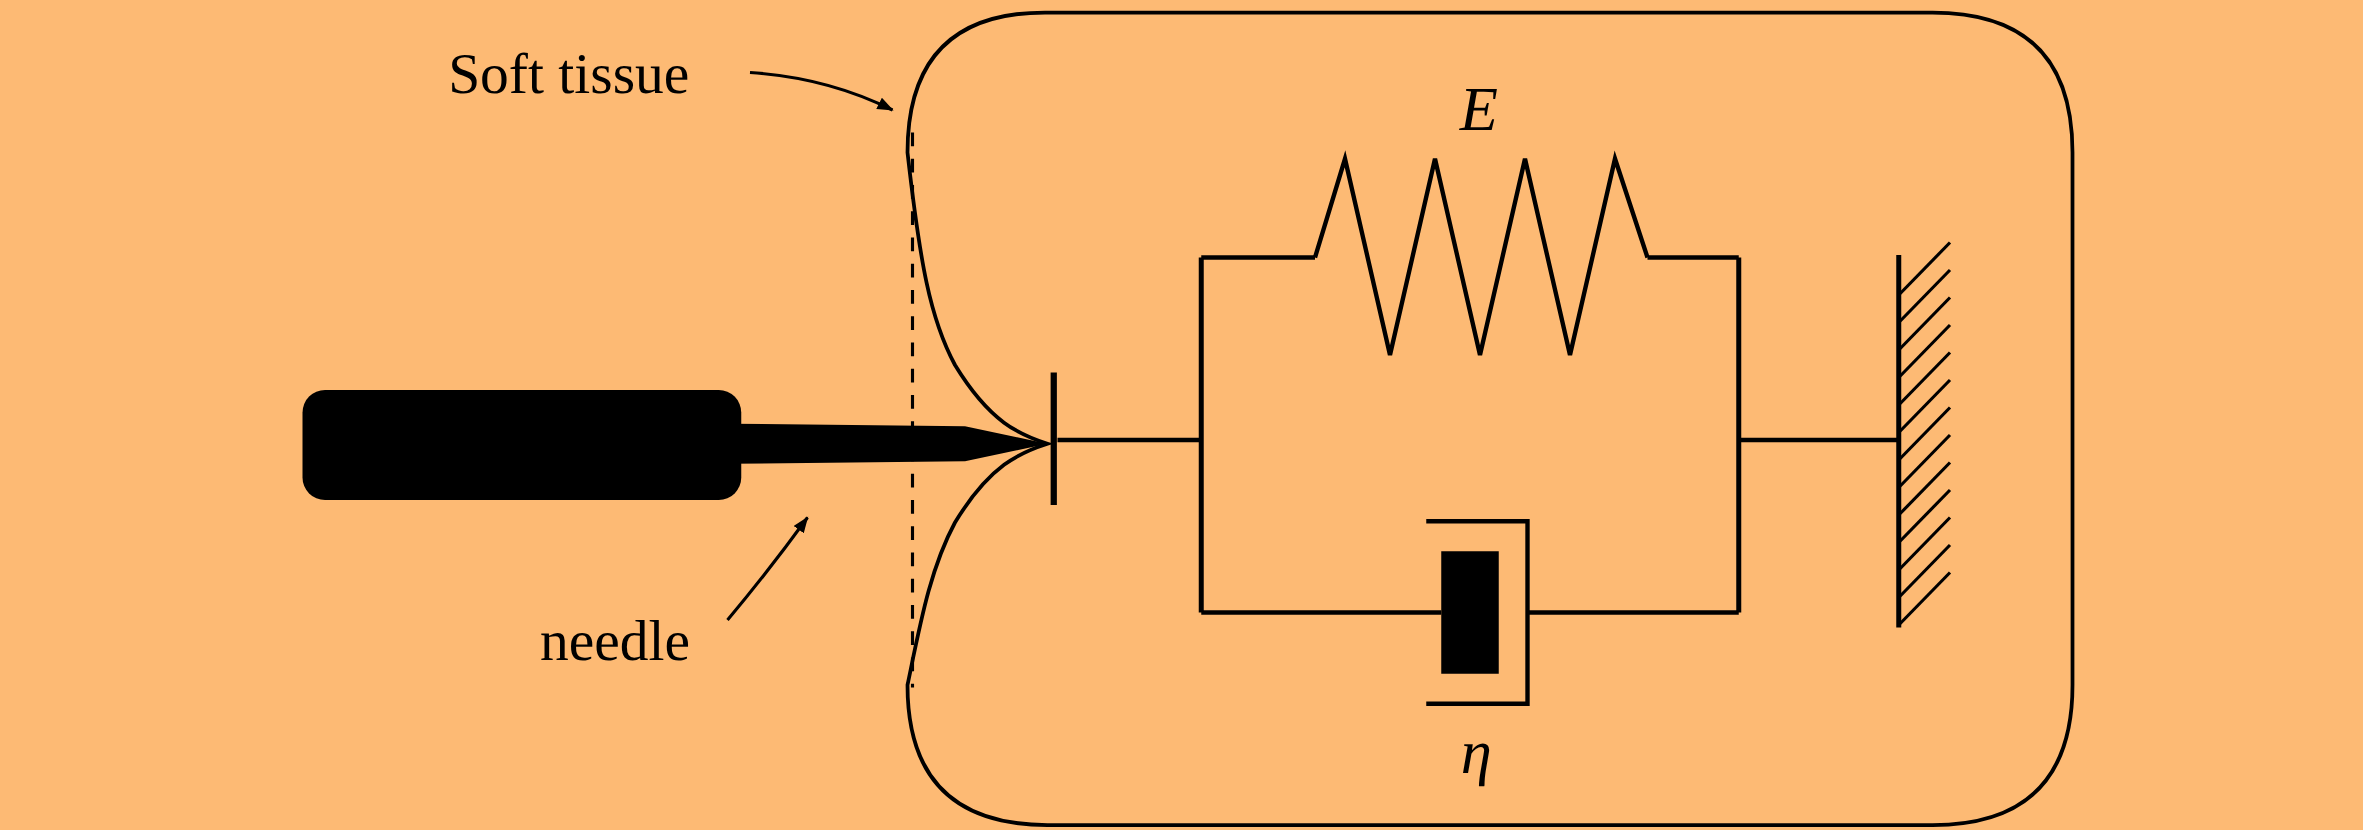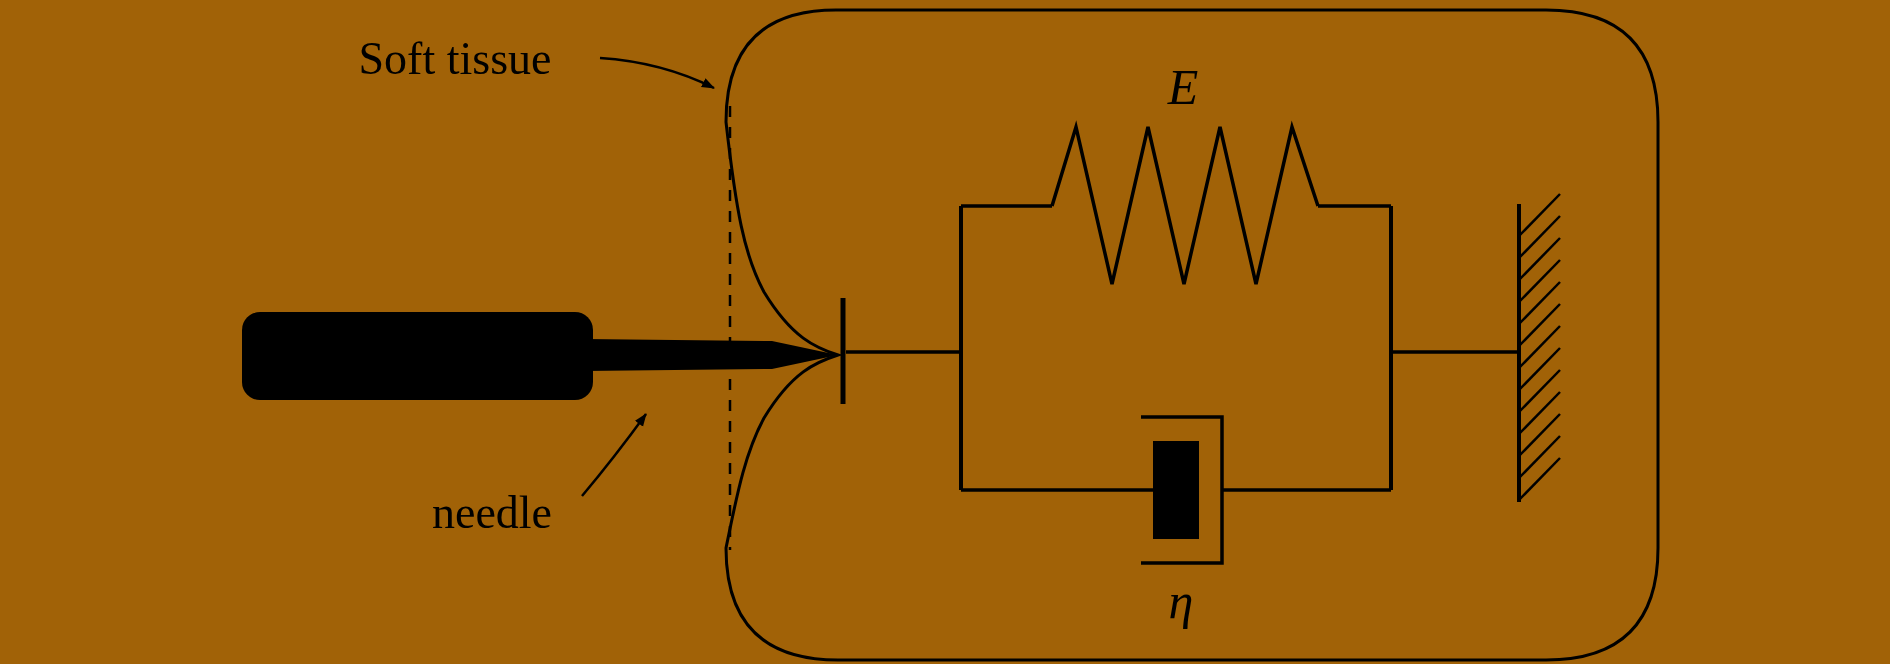--- a/index.html
+++ b/index.html
@@ -4,21 +4,21 @@
 <style>
   html, body {
     margin: 0;
     padding: 0;
     background: #ffffff;
   }
   .stage {
     position: relative;
     width: 1890px;
     height: 664px;
-    background: #a16207;
+    background: #fdba74;
     overflow: hidden;
     font-family: "Liberation Serif", "DejaVu Serif", serif;
   }
   svg {
     display: block;
     width: 1890px;
     height: 664px;
   }
   .ink-stroke {
     stroke: #000000;

